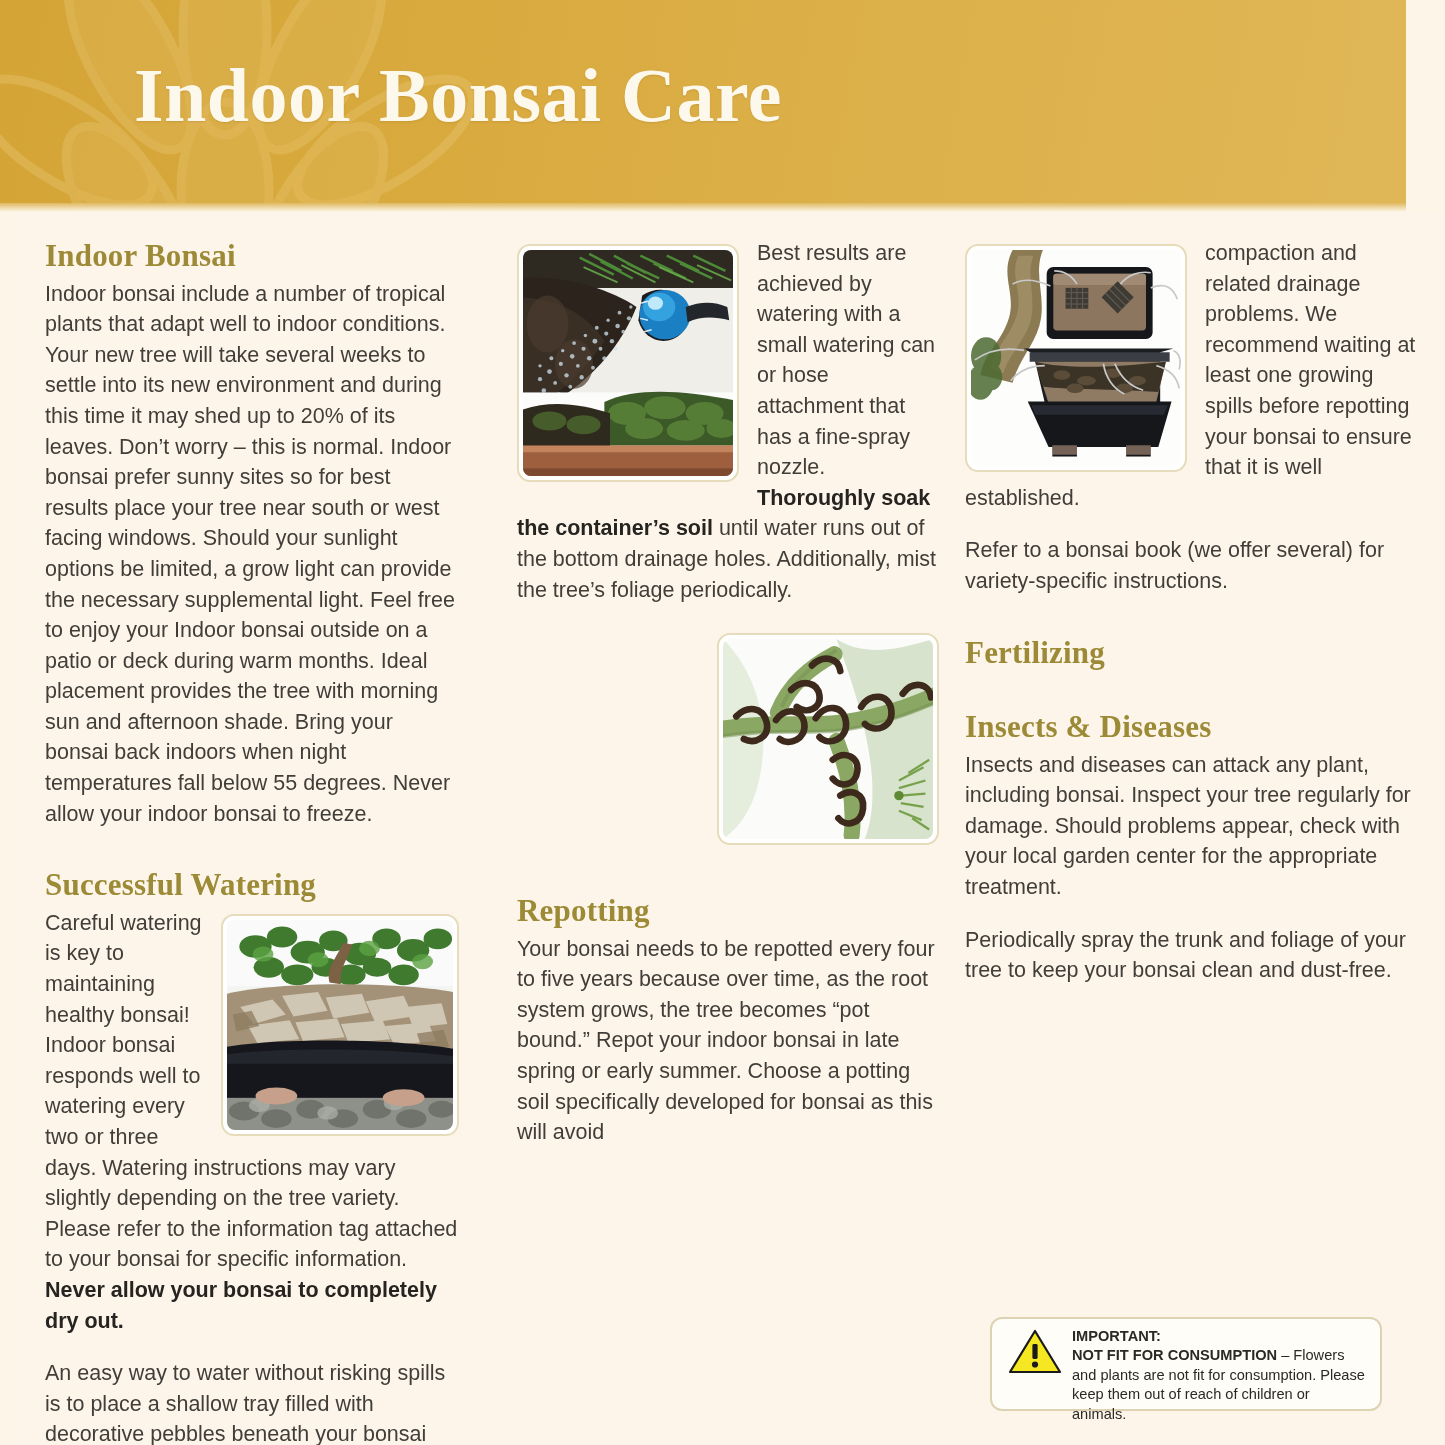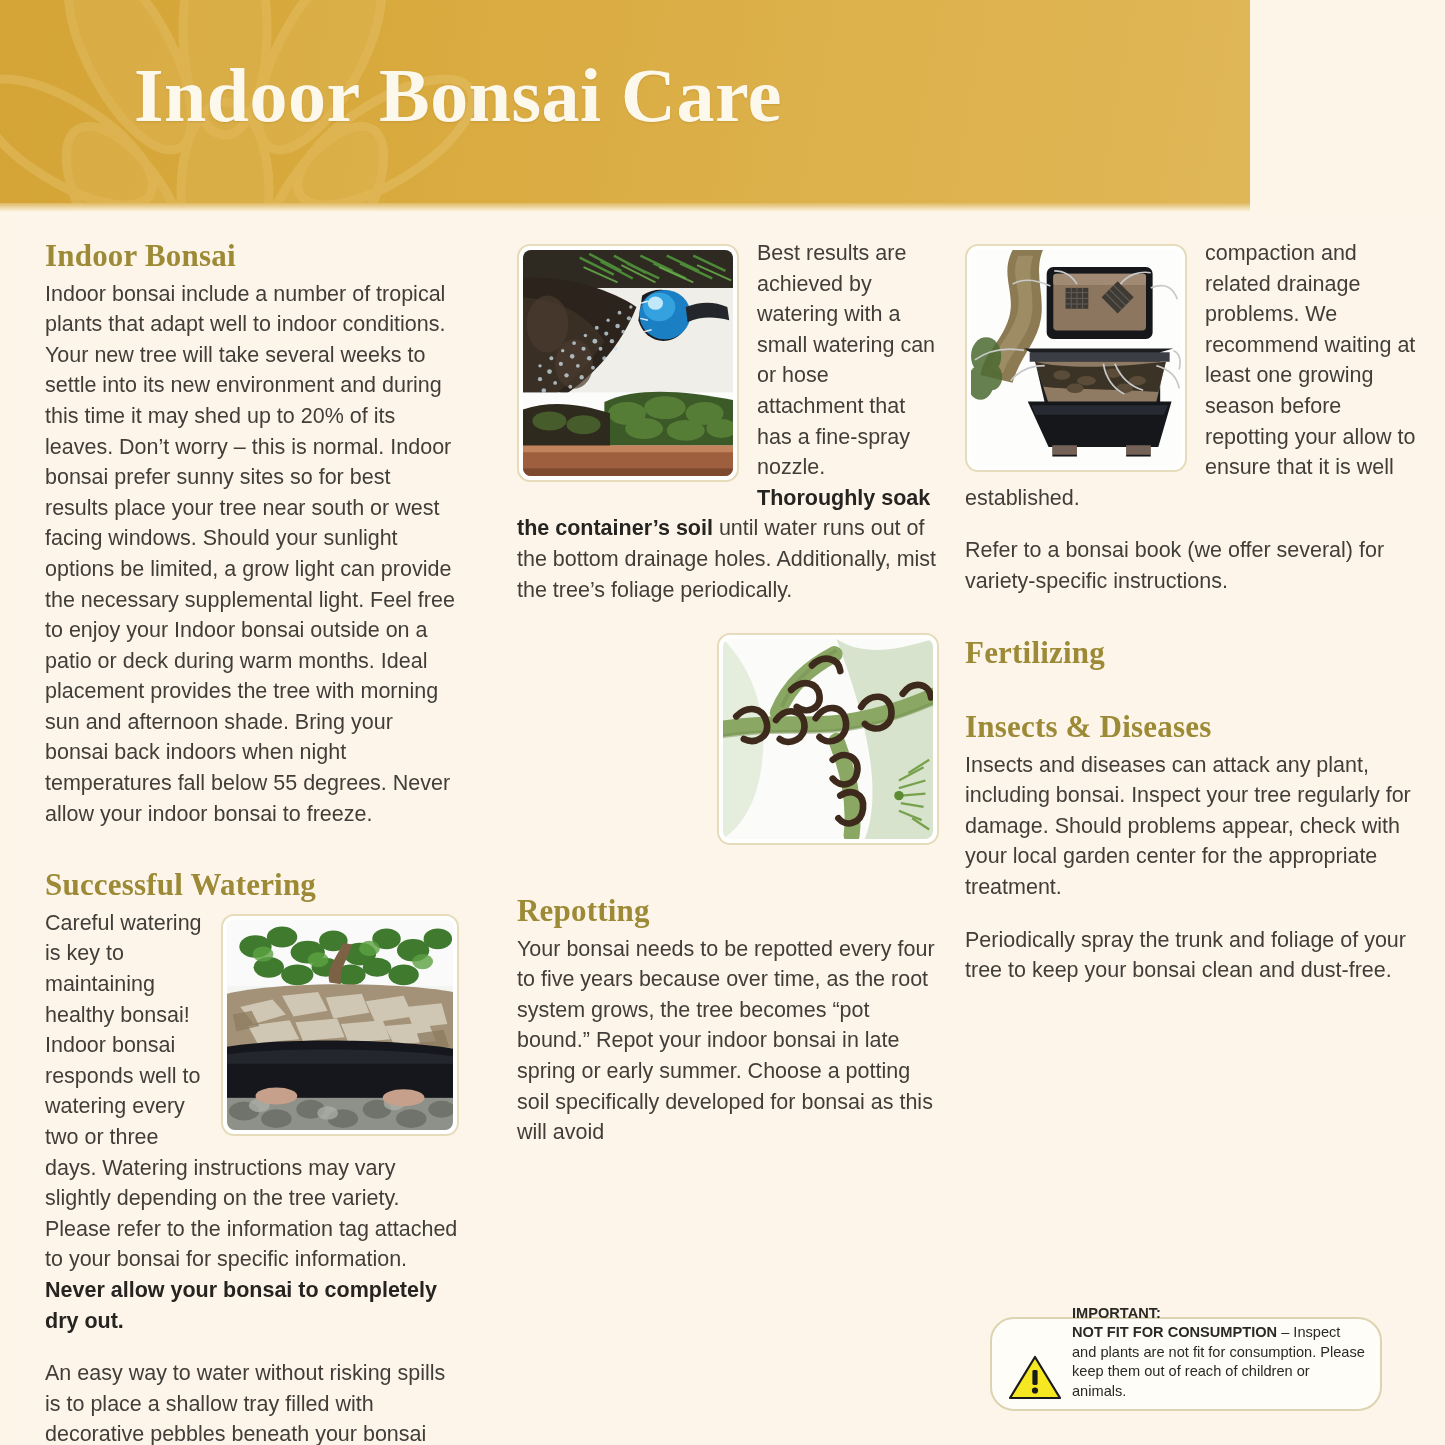--- a/index.html
+++ b/index.html
@@ -9,24 +9,25 @@
   body {
     width: 1445px; height: 1445px;
     font-family: "Liberation Sans", sans-serif;
     overflow: hidden;
     position: relative;
   }
 
   
   .header {
     position: relative;
-    width: 1250px;
+    width: 1383px;
     height: 212px;
     background: linear-gradient(100deg, #d4a437 0%, #d8a93c 28%, #dcb04a 62%, #e0b757 100%);
     overflow: hidden;
+    padding-left: 23px;
   }
   .header-watermark {
     position: absolute;
     left: -40px; top: -120px;
     width: 520px; height: 560px;
     opacity: 0.35;
     pointer-events: none;
   }
   .header-title {
     position: absolute;
@@ -125,23 +126,23 @@
   
   .warning-box {
     position: absolute;
     left: 978px;
     top: 1105px;
     width: 392px;
     height: 94px;
     box-sizing: border-box;
     background: #fffdf7;
     border: 2px solid #ddd3b2;
-    border-radius: 24px;
+    border-radius: 12px;
     display: flex;
-    align-items: flex-end;
+    align-items: flex-start;
     padding: 8px 14px 8px 16px;
   }
   .warn-icon { flex: 0 0 auto; width: 54px; height: 48px; margin-right: 10px; }
   .warn-text {
     font-family: "Liberation Sans", sans-serif;
     font-size: 14.6px;
     line-height: 19.4px;
     color: #2b2926;
   }
   .warn-text b { font-weight: 700; }
@@ -468,36 +469,36 @@
               <path d="M214 106 C 222 110, 222 118, 220 126"></path>
               <path d="M78 122 C 62 122, 50 128, 42 138"></path>
               <path d="M196 122 C 210 126, 218 134, 220 146"></path>
               <path d="M140 120 C 142 134, 150 146, 162 152"></path>
               <path d="M152 120 C 158 134, 168 144, 182 148"></path>
             </g>
           </svg>
         </div>
       </div>
 
-      <p class="body">compaction and related drainage problems. We recommend waiting at least one growing season before repotting your allow to ensure that it is well established.</p>
+      <p class="body">compaction and related drainage problems. We recommend waiting at least one growing spills before repotting your bonsai to ensure that it is well established.</p>
       <div class="clearfix"></div>
       <p class="body">Refer to a bonsai book (we offer several) for variety-specific instructions.</p>
 
       <h2 class="section-head spaced">Fertilizing</h2>
 
       <h2 class="section-head spaced">Insects &amp; Diseases</h2>
       <p class="body">Insects and diseases can attack any plant, including bonsai. Inspect your tree regularly for damage. Should problems appear, check with your local garden center for the appropriate treatment.</p>
       <p class="body">Periodically spray the trunk and foliage of your tree to keep your bonsai clean and dust-free.</p>
     </div>
   </div>
 
   <div class="warning-box">
     <svg class="warn-icon" viewBox="0 0 54 48">
       <polygon points="27,4 52,45 2,45" fill="#f5e823" stroke="#1a1a1a" stroke-width="2.2" stroke-linejoin="round"></polygon>
       <rect x="24.4" y="17" width="5.2" height="15" rx="1.4" fill="#1a1a1a"></rect>
       <circle cx="27" cy="37.5" r="3.1" fill="#1a1a1a"></circle>
     </svg>
     <div class="warn-text">
       <b>IMPORTANT:</b><br>
-      <b>NOT FIT FOR CONSUMPTION</b><span> – Inspect and plants are not fit for consumption. Please keep them out of reach of children or animals.</span>
+      <b>NOT FIT FOR CONSUMPTION</b><span> – Flowers and plants are not fit for consumption. Please keep them out of reach of children or animals.</span>
     </div>
   </div>
 </div>
 
 </body></html>

